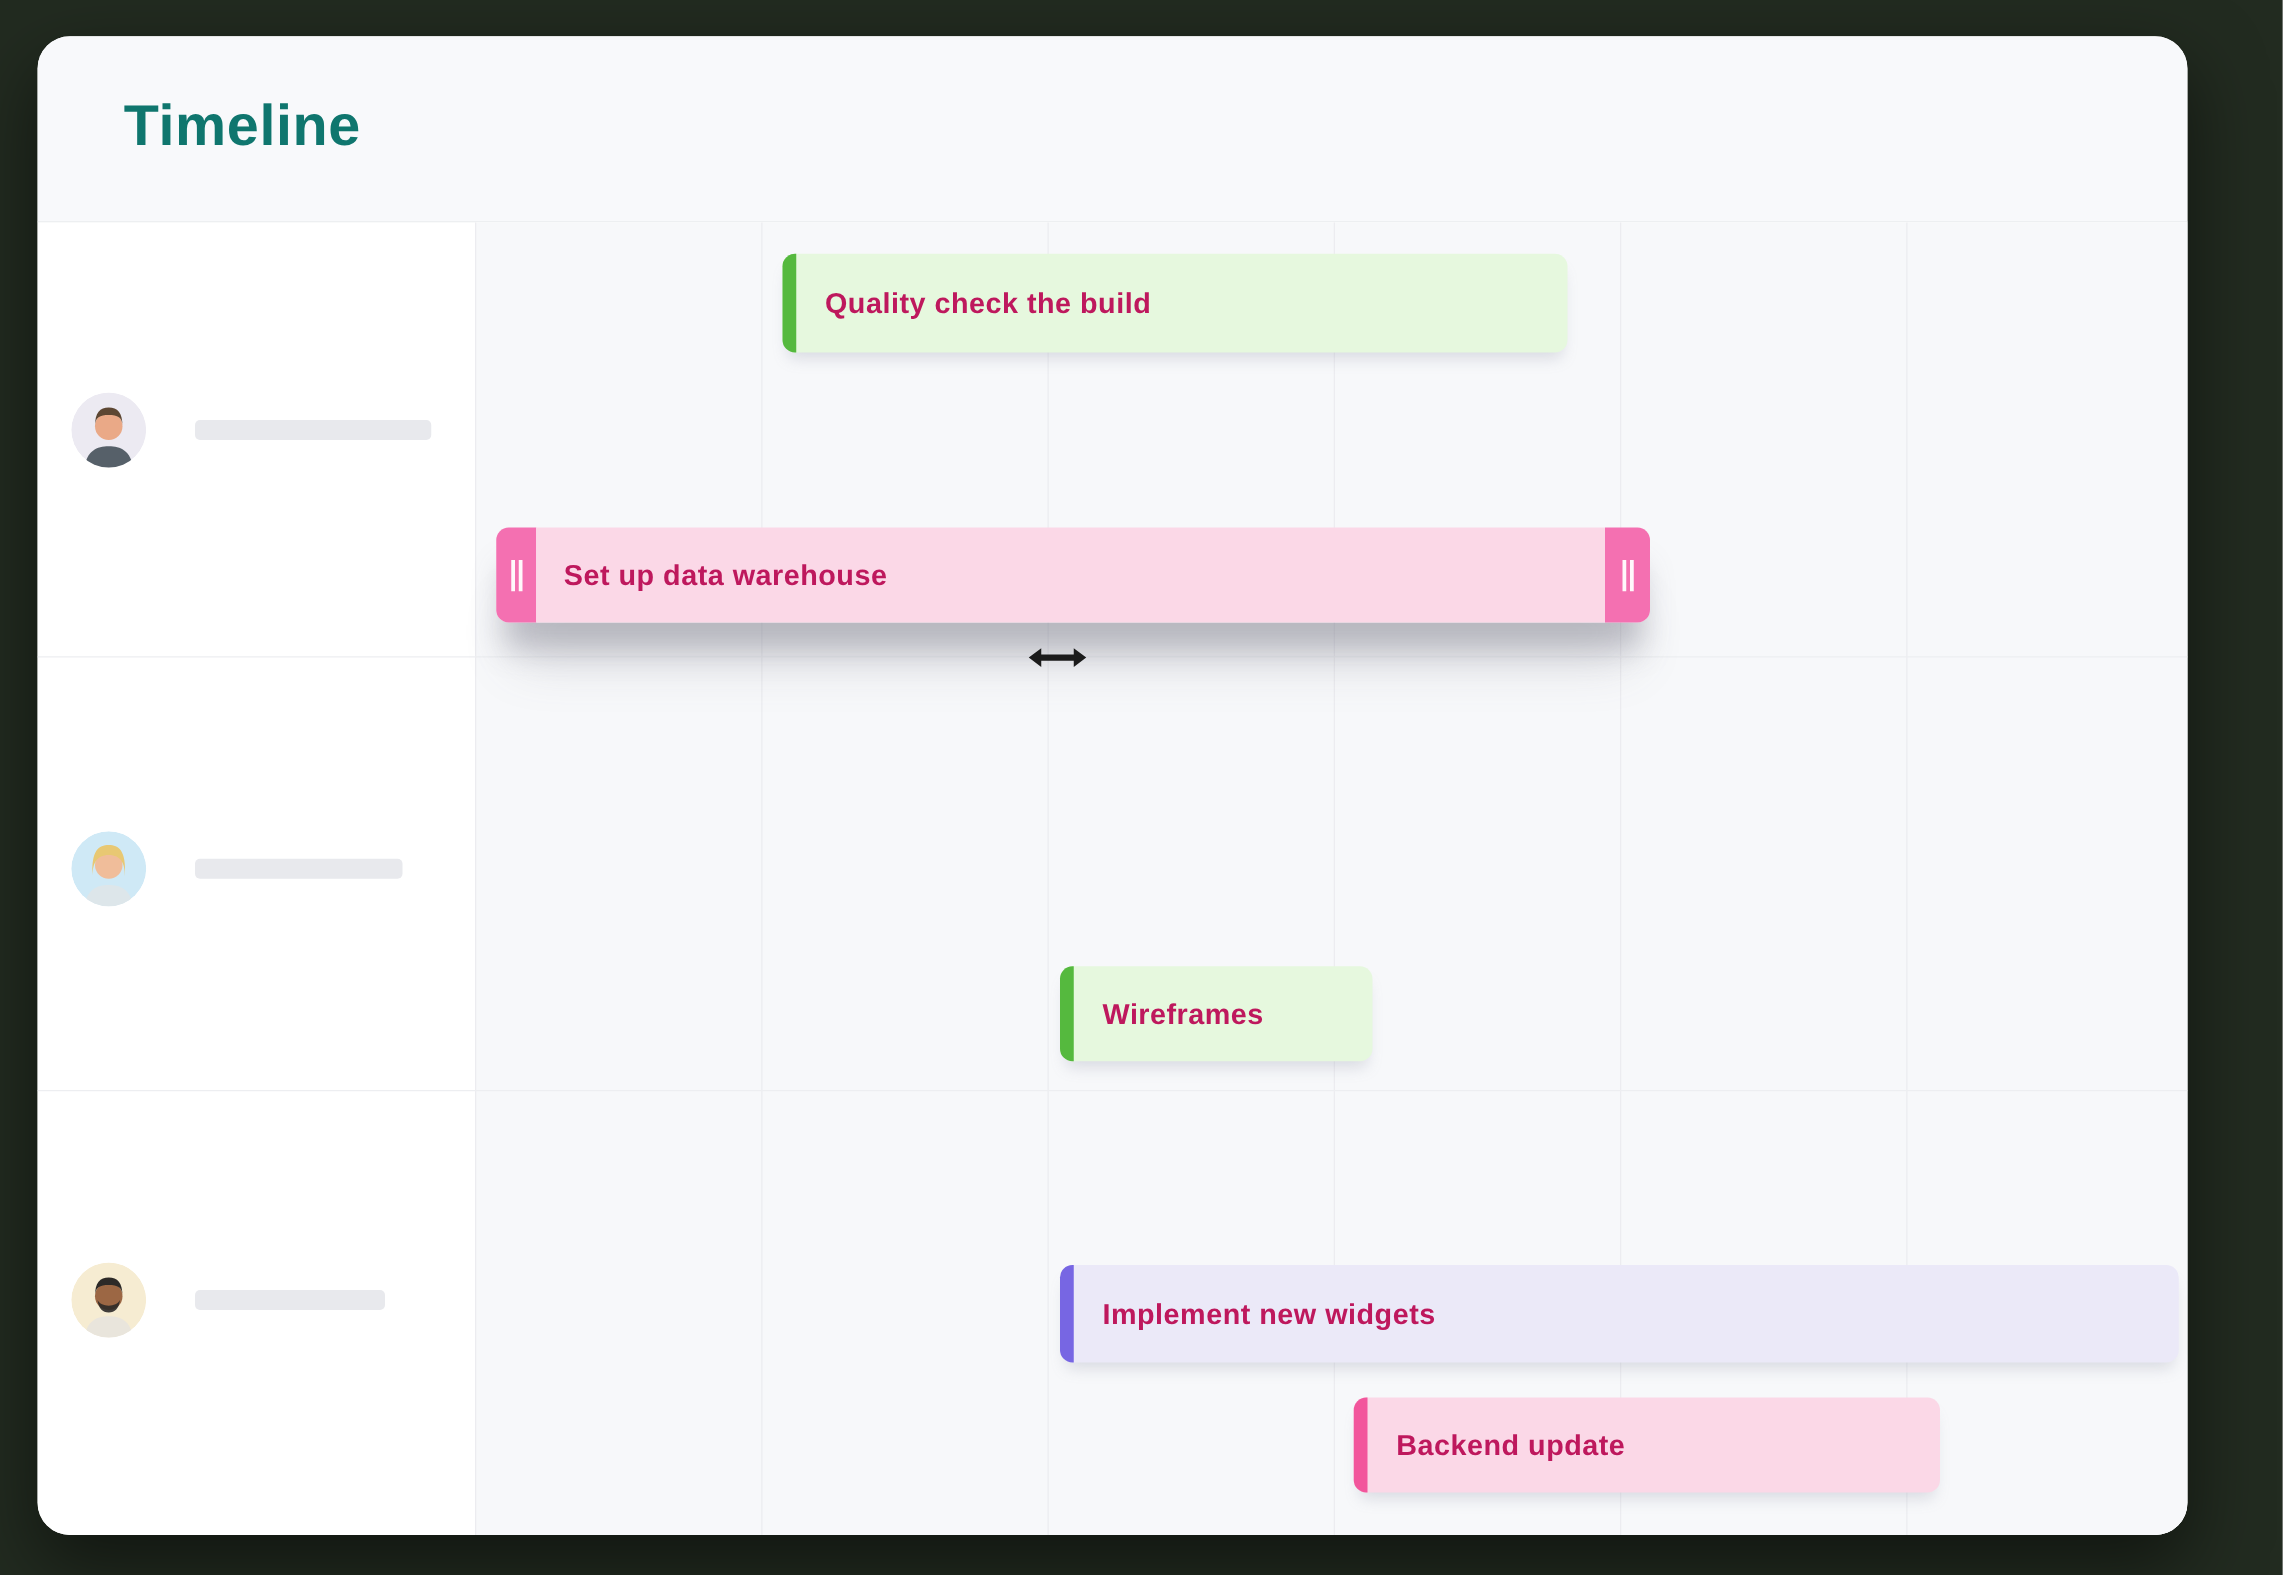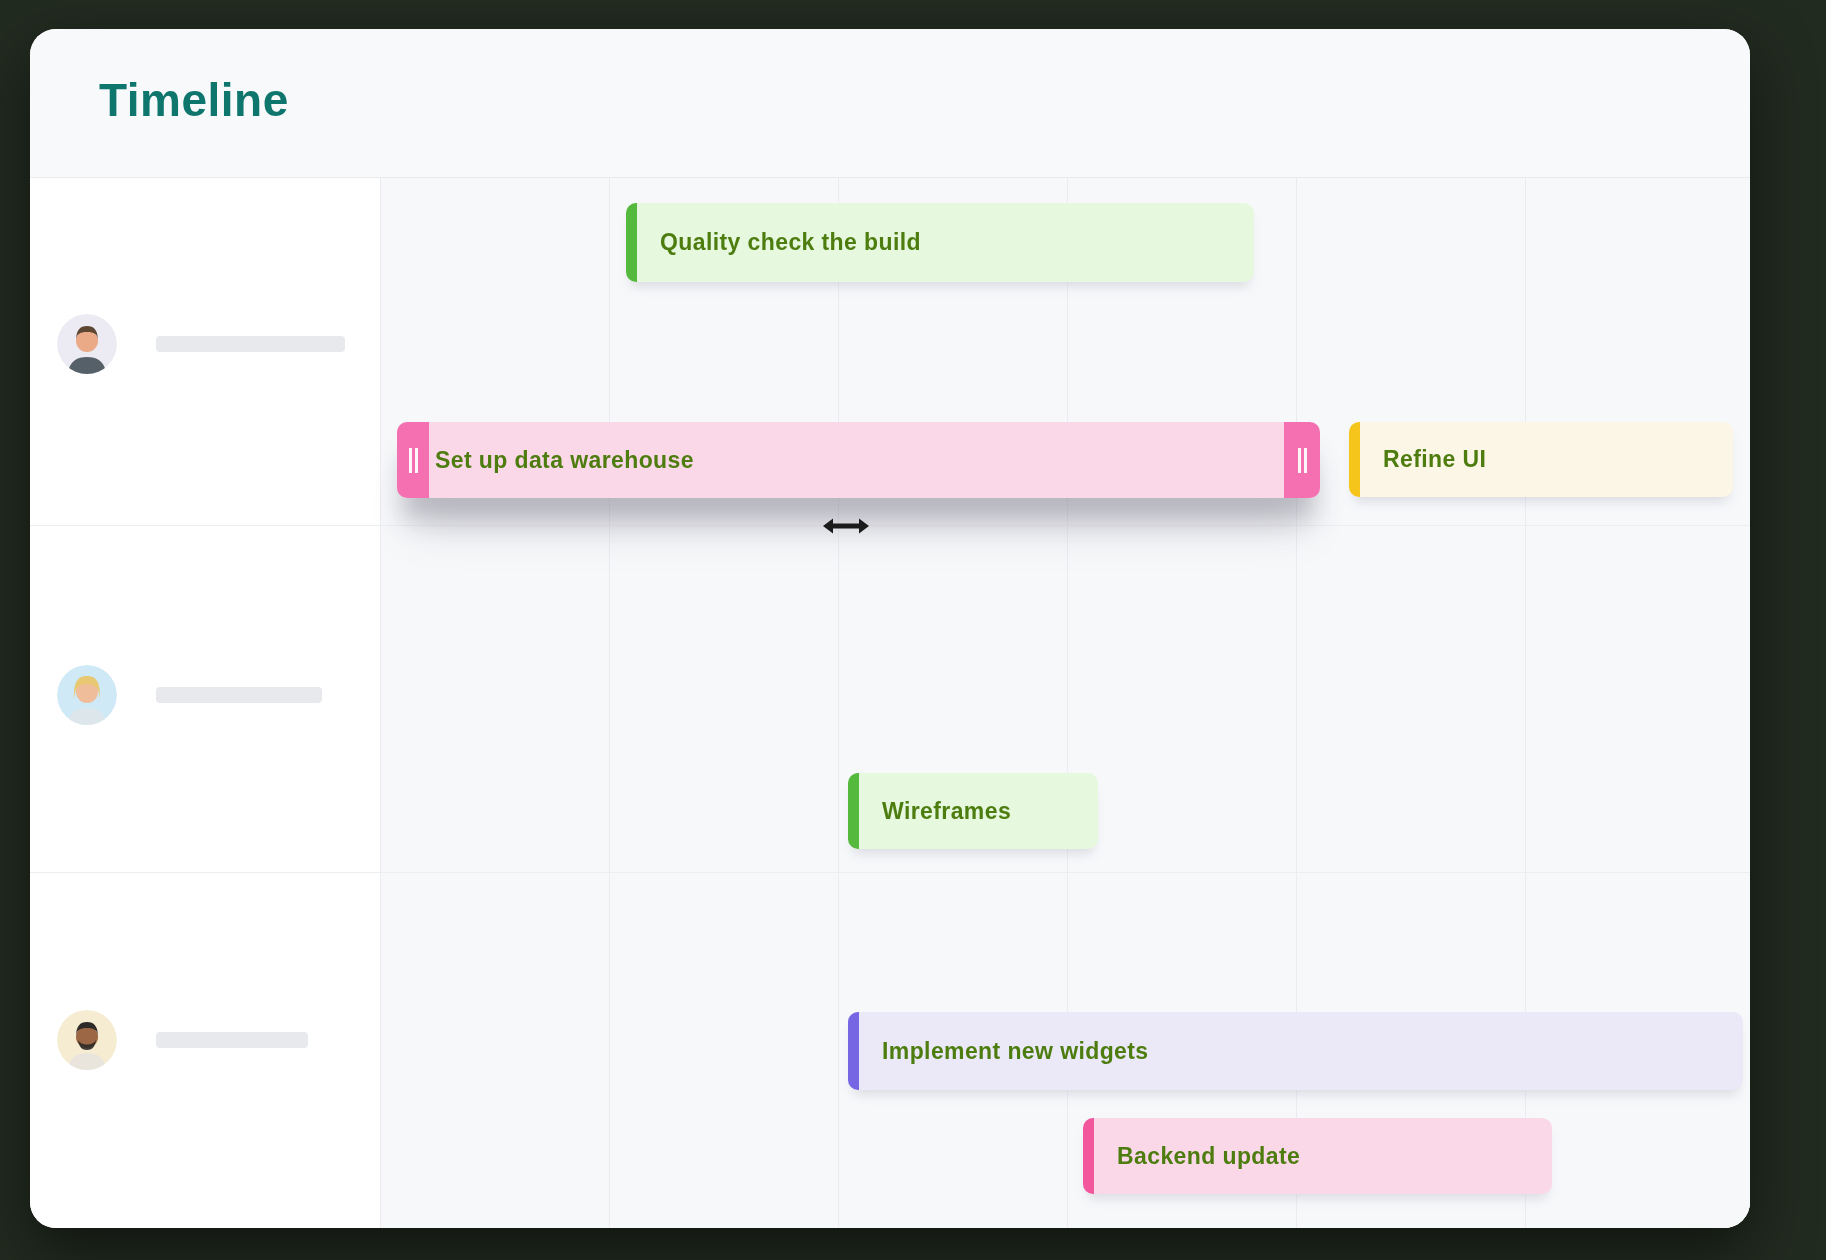--- a/index.html
+++ b/index.html
@@ -41,29 +41,29 @@
   .task {
     position:absolute; display:flex; align-items:center;
     border-radius:10px; padding-left:34px;
     box-shadow:0 9px 12px -5px rgba(138,140,160,0.28);
   }
   .task-accent {
     position:absolute; left:0; top:0; bottom:0; width:11px;
     border-radius:10px 0 0 10px;
   }
   .task-label {
-    font-size:23px; font-weight:700; letter-spacing:0.4px; color:#4d7c0f;
+    font-size:23px; font-weight:700; letter-spacing:0.4px; color:#be185d;
     white-space:nowrap;
   }
 
   .task--drag {
     padding:0; border-radius:10px; background:transparent !important;
     box-shadow:0 26px 24px -6px rgba(103,104,120,0.35), 0 46px 42px -16px rgba(103,104,120,0.22);
   }
-  .task-body { flex:1; height:100%; display:flex; align-items:center; padding-left:6px; }
+  .task-body { flex:1; height:100%; display:flex; align-items:center; padding-left:22px; }
   .handle { height:100%; display:flex; align-items:center; justify-content:center; }
   .handle--left  { width:32px; border-radius:10px 0 0 10px; }
   .handle--right { width:36px; border-radius:0 10px 10px 0; }
   .grip { display:block; width:9px; height:25px; border-left:3px solid rgba(255,255,255,0.95); border-right:3px solid rgba(255,255,255,0.95); }
 
   .resize-cursor { position:absolute; width:48px; height:18px; }
 </style>
 </head>
 <body>
 
@@ -150,24 +150,20 @@
           <i class="grip"></i>
         </span>
         <span class="task-body" style="background: rgb(251, 216, 231);">
           <span class="task-label">Set up data warehouse</span>
         </span>
         <span class="handle handle--right" style="background: rgb(244, 112, 177);">
           <i class="grip"></i>
         </span>
       </div>
 
-      <div class="task" style="left: 1319px; top: 244px; width: 384px; height: 75px; background: rgb(252, 246, 230);">
-        <span class="task-accent" style="background: rgb(246, 197, 28);"></span>
-        <span class="task-label">Refine UI</span>
-      </div>
 
       <svg class="resize-cursor" style="left:792px; top:339px" viewBox="0 0 48 18">
         <path d="M1 9 L11 1.5 L11 6.5 L37 6.5 L37 1.5 L47 9 L37 16.5 L37 11.5 L11 11.5 L11 16.5 Z" style="fill: rgb(27, 27, 27);"></path>
       </svg>
 
 
       <div class="task" style="left: 818px; top: 834px; width: 895px; height: 78px; background: rgb(235, 233, 248);">
         <span class="task-accent" style="background: rgb(119, 102, 227);"></span>
         <span class="task-label">Implement new widgets</span>
       </div>

